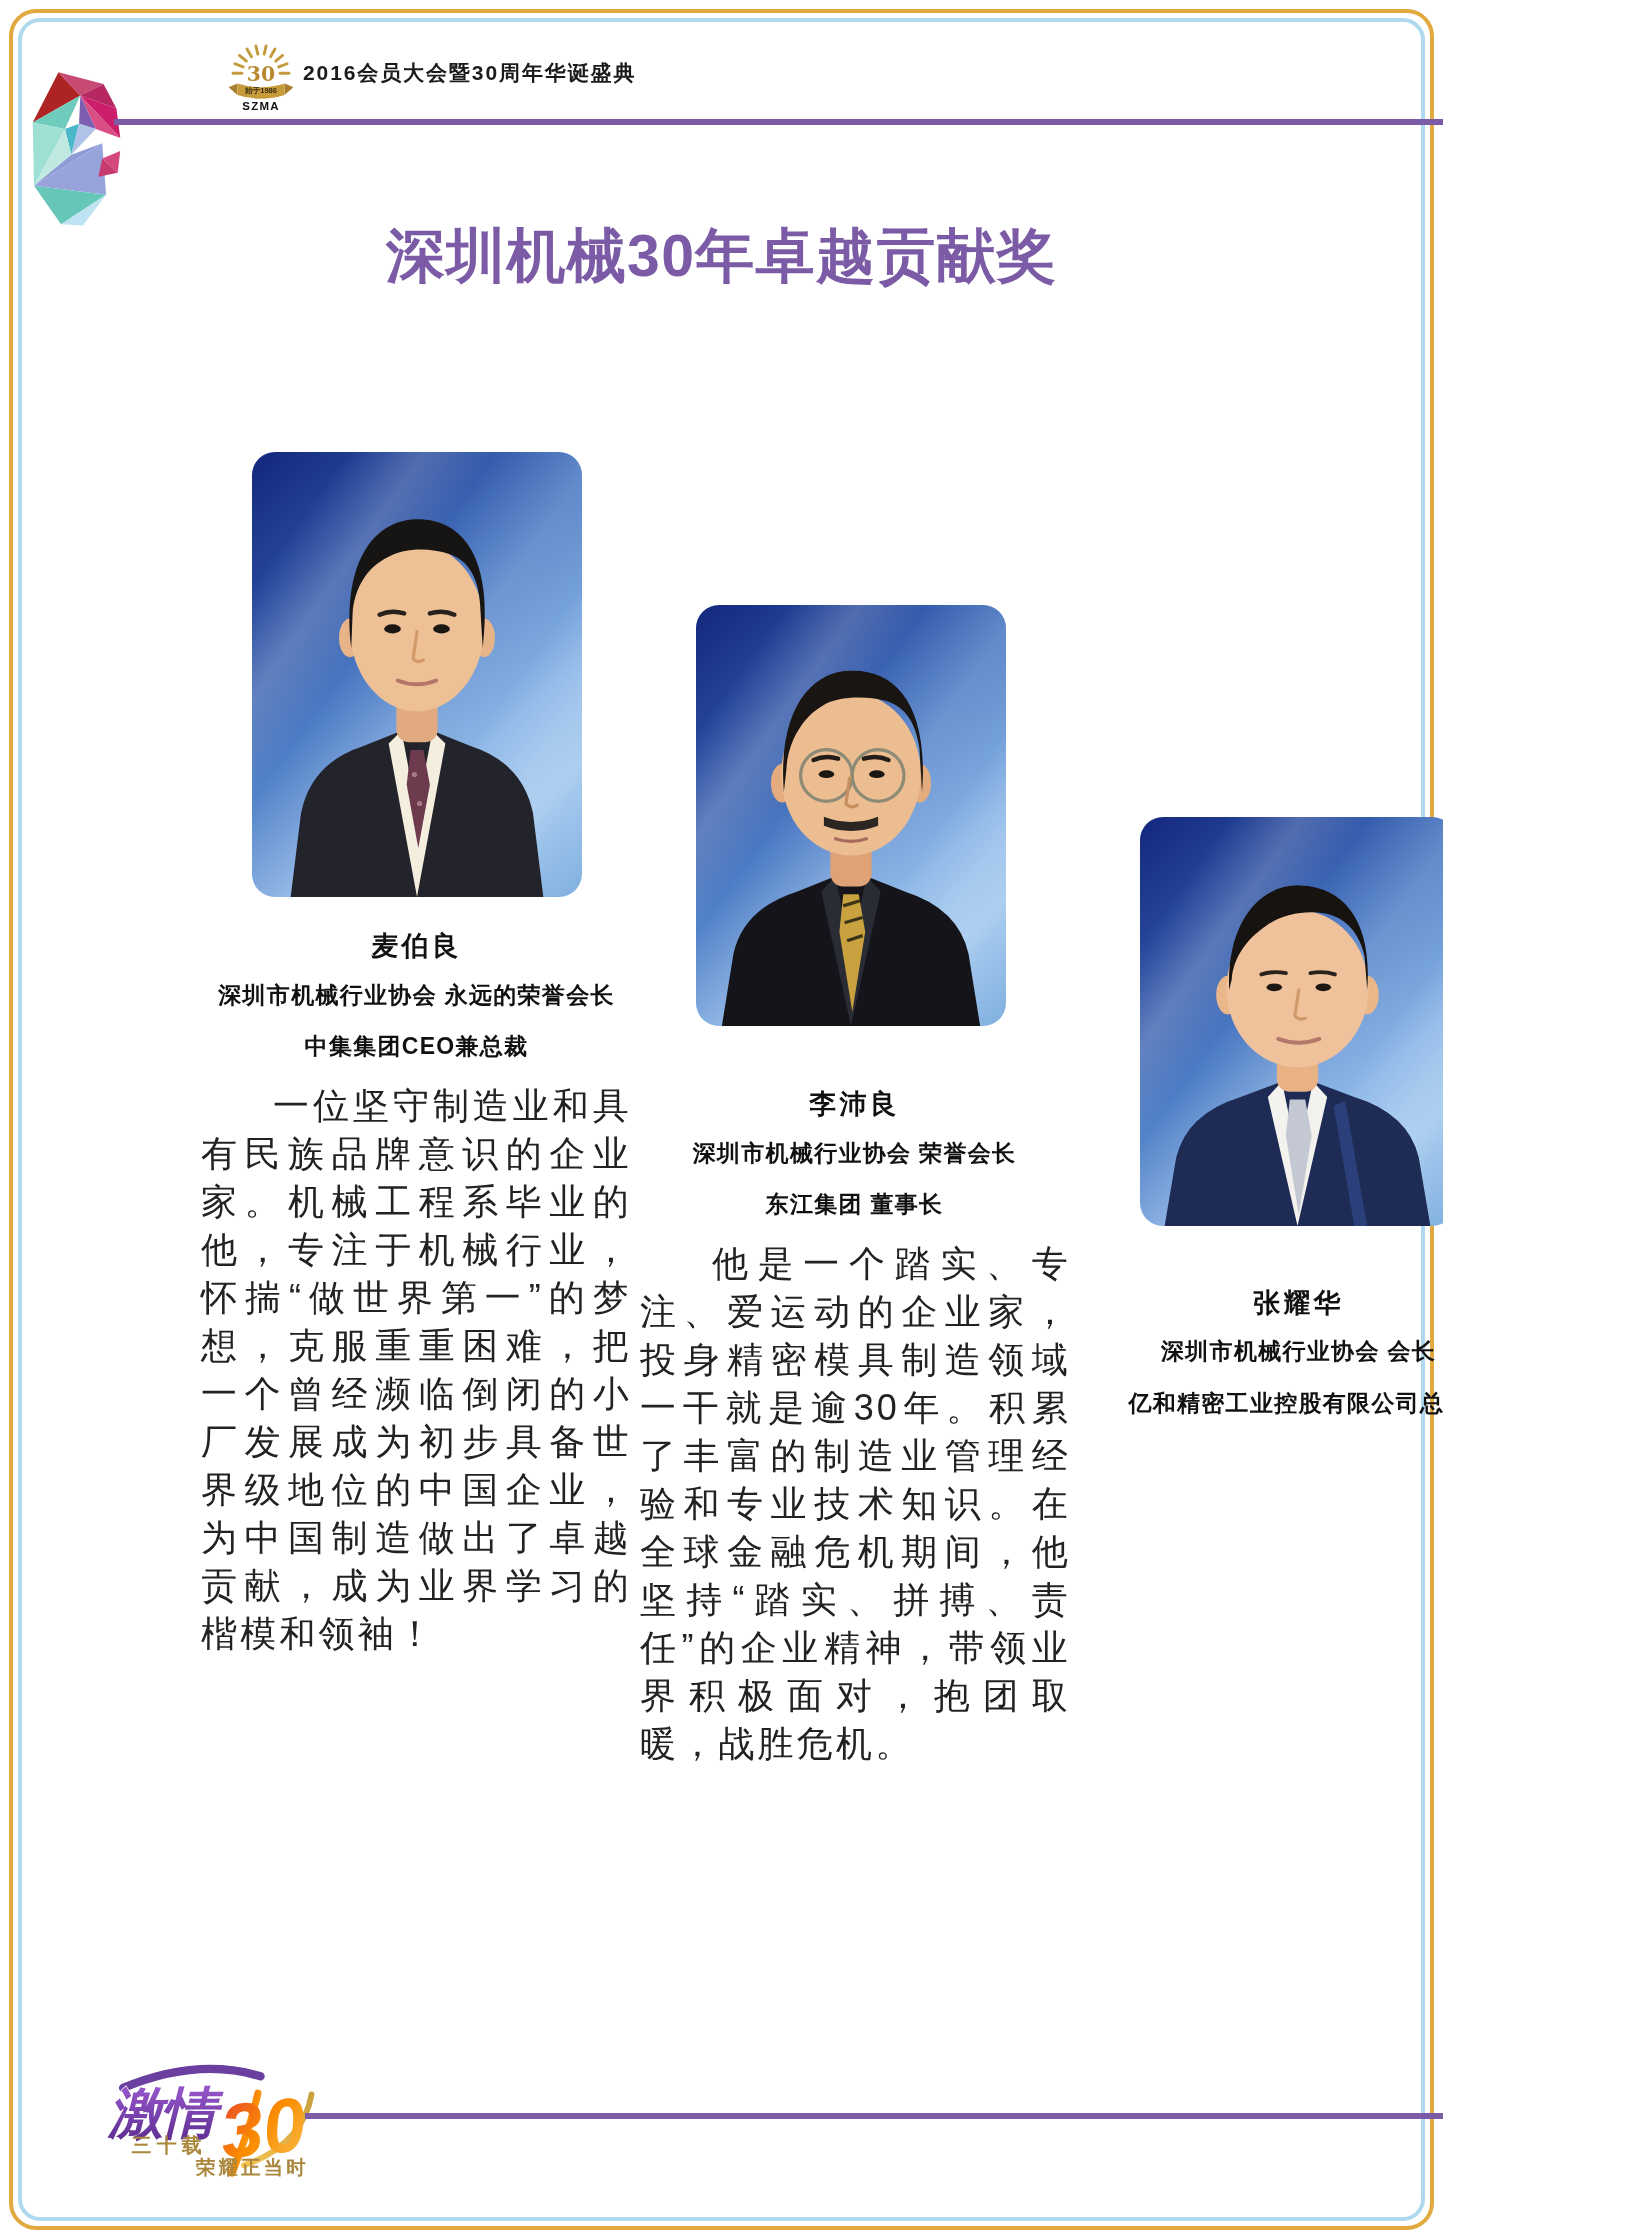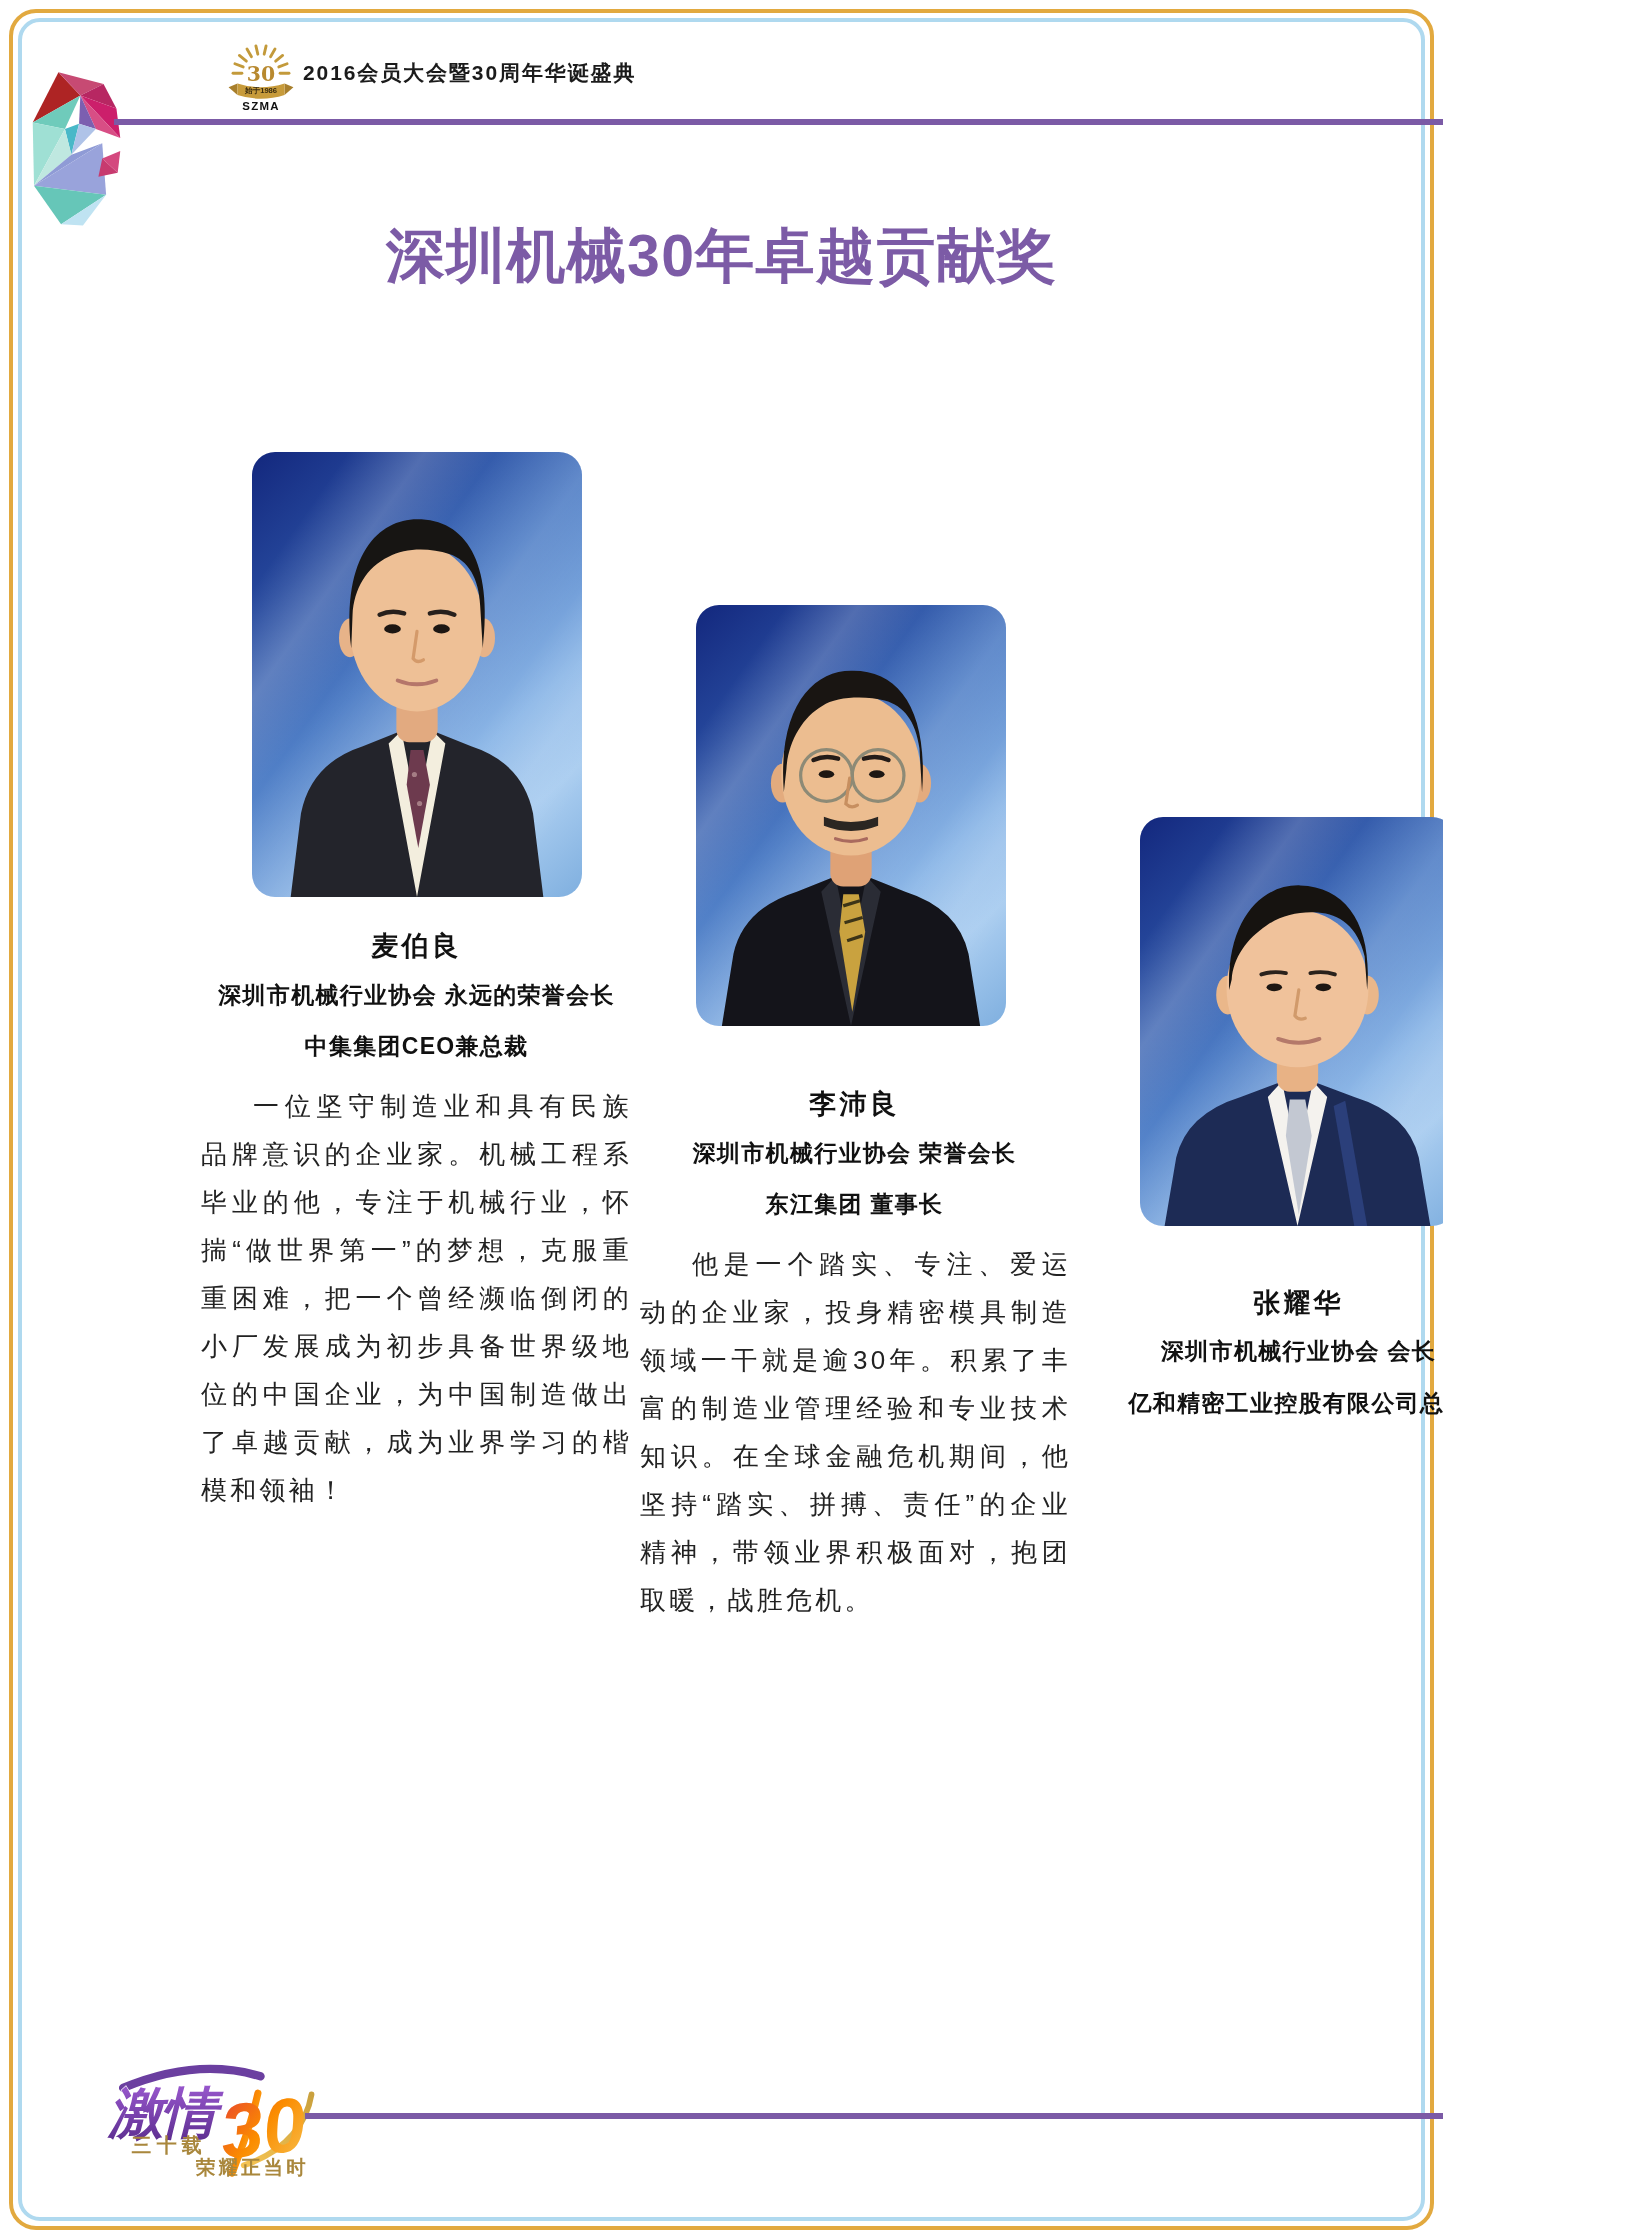--- a/index.html
+++ b/index.html
@@ -26,21 +26,21 @@
   .photo::before{content:"";position:absolute;inset:0;
     background:linear-gradient(125deg,transparent 15%,rgba(255,255,255,.20) 27%,transparent 38%,
       rgba(255,255,255,.12) 54%,transparent 66%,rgba(255,255,255,.10) 78%,transparent 88%);}
   .photo svg{position:absolute;left:0;bottom:0;width:100%;height:100%;}
   .photo1{left:252px;top:452px;width:330px;height:445px;}
   .photo2{left:696px;top:605px;width:310px;height:421px;}
   .photo3{left:1140px;top:817px;width:315px;height:409px;}
   
   .pname{position:absolute;text-align:center;font-size:27px;font-weight:700;letter-spacing:3.2px;color:#111;}
   .ptitle{position:absolute;text-align:center;font-size:23px;font-weight:700;letter-spacing:1.3px;color:#111;white-space:nowrap;}
-  .pbio{position:absolute;font-size:26px;line-height:48px;letter-spacing:3.2px;
+  .pbio{position:absolute;font-size:36px;line-height:48px;letter-spacing:3.2px;
     text-align:justify;text-indent:2em;color:#222;}
   .c1{left:194px;width:445px;} .c2{left:632px;width:445px;} .c3{left:1076px;width:445px;}
   
   .passion-logo{position:absolute;left:94px;top:2057px;width:226px;height:129px;}
   .footer-rule{position:absolute;left:305px;top:2113px;width:1333px;height:5.8px;background:#7B5AA6;}
   .watermark{position:absolute;left:1541px;top:2210px;width:110px;height:29px;}
   .wm-circle{position:absolute;left:5.2px;top:2.6px;width:14px;height:14px;}
   .wm-cn{position:absolute;left:22px;top:3.9px;font-size:11px;color:#9b9b9b;white-space:nowrap;letter-spacing:0.6px;}
   .wm-en{position:absolute;left:22px;top:17.4px;font-size:4.5px;color:#c9ad7e;white-space:nowrap;letter-spacing:0.3px;}
   .wm-org{position:absolute;left:2.6px;top:17.4px;font-size:5.2px;font-weight:700;color:#b65555;letter-spacing:0.6px;}

